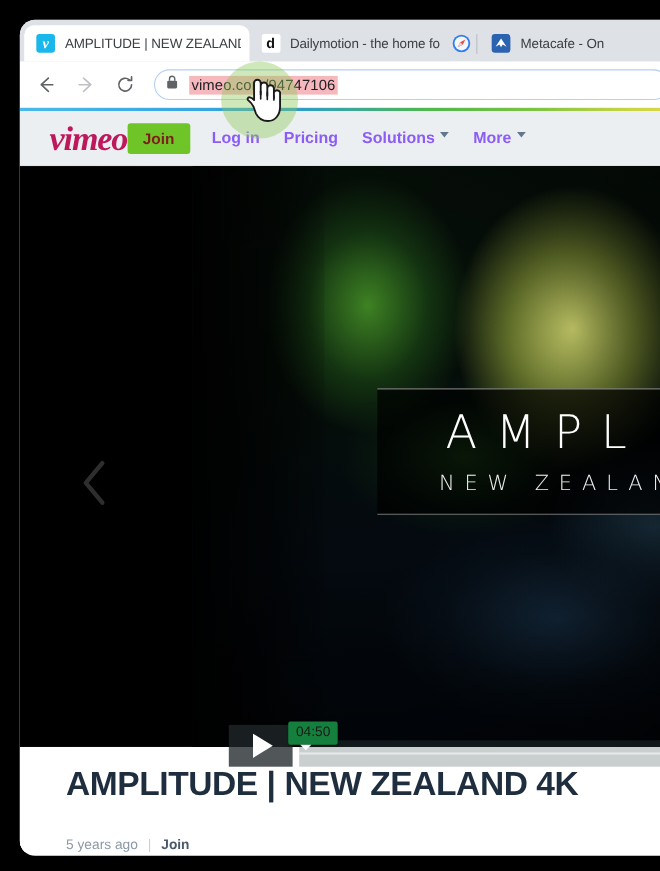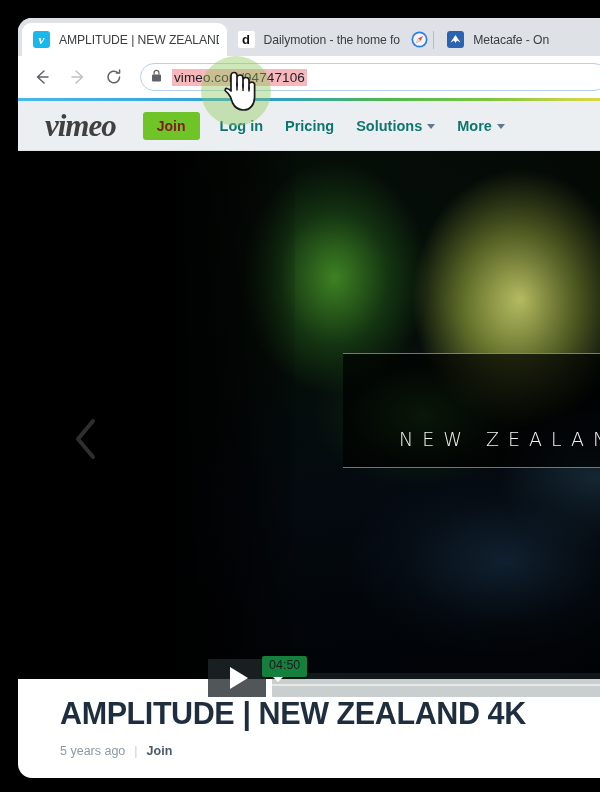--- a/index.html
+++ b/index.html
@@ -137,42 +137,41 @@
     display: flex;
     align-items: center;
     padding-left: 27px;
     border-bottom: 1px solid #dfe3e5;
   }
   .vimeo-logo {
     font-family: "Liberation Serif", serif;
     font-style: italic;
     font-weight: bold;
     font-size: 31px;
-    color: #404040;
+    color: #be185d;
     letter-spacing: -1px;
-    margin-right: 27px;
     line-height: 1;
   }
   .join-btn {
     background: #6fc528;
     color: #7f1d1d;
     font-size: 14px;
     font-weight: bold;
     padding: 7px 14px;
     border-radius: 3px;
     margin-right: 20px;
     line-height: 1;
   }
   .nav-link {
     font-size: 14.5px;
     font-weight: bold;
-    color: #0f766e;
+    color: #8b5cf6;
     margin-right: 22px;
     display: flex;
-    align-items: center;
+    align-items: flex-start;
     gap: 5px;
   }
   .caret {
     display: inline-block;
     width: 0; height: 0;
     border-left: 4.5px solid transparent;
     border-right: 4.5px solid transparent;
     border-top: 5px solid #62778c;
     margin-top: 2px;
   }
@@ -315,21 +314,21 @@
   }
   .video-title {
     font-size: 30.5px;
     font-weight: bold;
     color: #1f2e3f;
     letter-spacing: -0.4px;
     white-space: nowrap;
     line-height: 1.1;
   }
   .video-meta {
-    margin-top: 13px;
+    margin-top: 30px;
     font-size: 12.5px;
     color: #8b9aa8;
     display: flex;
     align-items: center;
     gap: 9px;
   }
   .meta-sep { color: #c7d0d8; }
   .meta-more { color: #4a5a6a; font-weight: bold; }
 
   
@@ -447,20 +446,21 @@
           <span class="caret"></span>
         </span>
       </div>
 
       <div class="player">
         <div class="video-frame"></div>
         <div class="video-dark-left"></div>
         <div class="video-vignette"></div>
 
         <div class="titlecard">
+          <div class="tc-main">AMPL</div>
           <div class="tc-sub">NEW ZEALAN</div>
         </div>
       </div>
 
       <div class="info">
         <div class="video-title">AMPLITUDE | NEW ZEALAND 4K</div>
         <div class="video-meta">
           <span>5 years ago</span>
           <span class="meta-sep">|</span>
           <span class="meta-more">Join</span>

